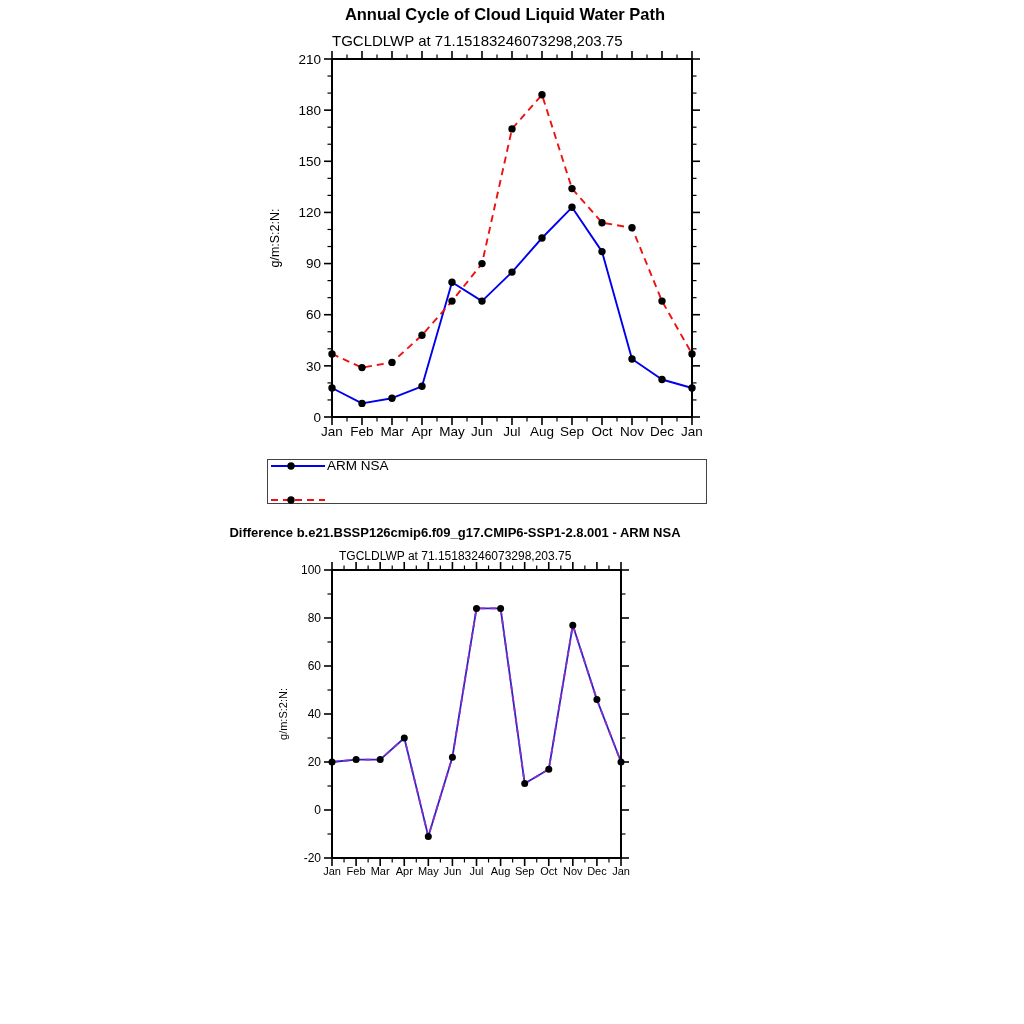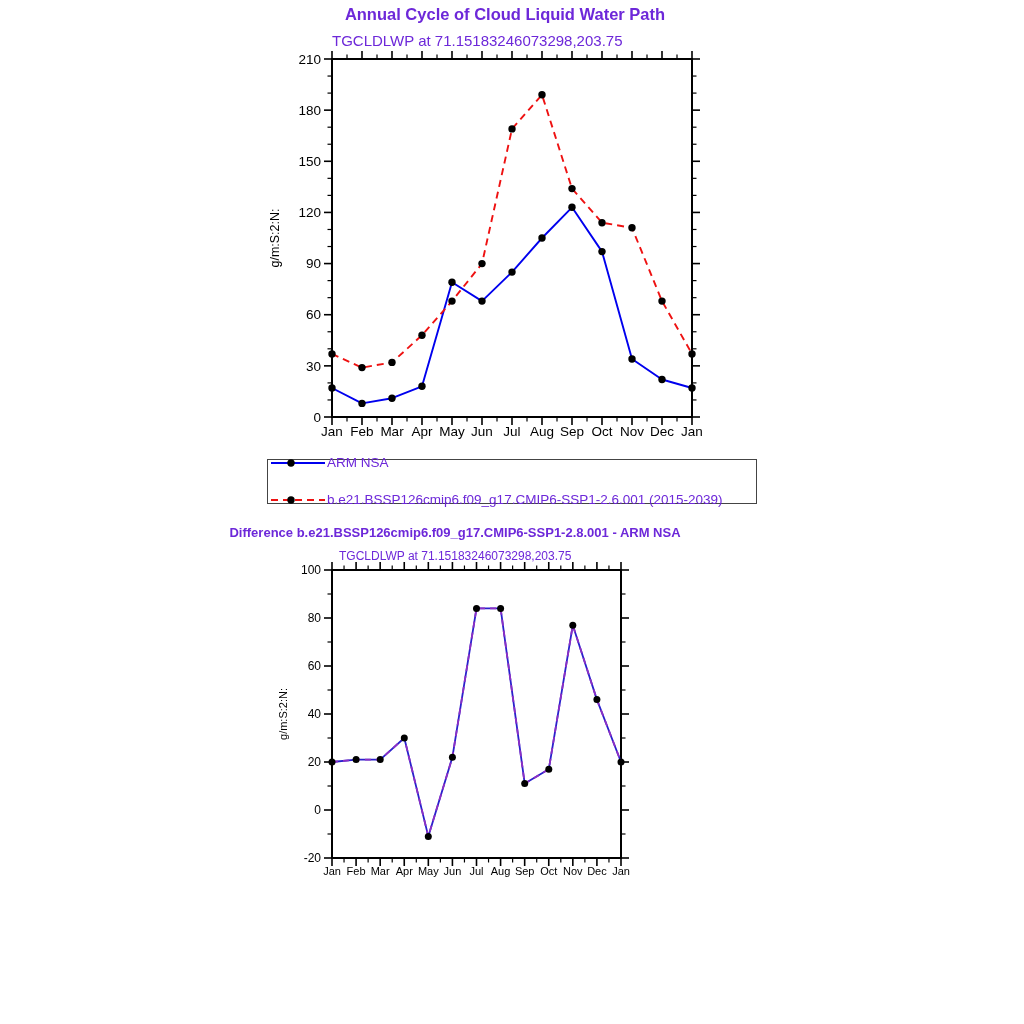--- a/index.html
+++ b/index.html
@@ -1,28 +1,28 @@
 <!DOCTYPE html>
 <html><head>
 <meta charset="utf-8">
 <style>
   html,body{margin:0;padding:0;background:#ffffff;}
   .page{position:relative;width:1024px;height:1024px;background:#ffffff;overflow:hidden;
-        font-family:"Liberation Sans", sans-serif;color:#6d28d9;}
+        font-family:"Liberation Sans", sans-serif;color:#000000;}
   #plot-svg{position:absolute;left:0;top:0;width:1024px;height:1024px;}
   #plot-svg text{font-family:"Liberation Sans", sans-serif;fill:#000;}
   .ylab1{font-size:12.5px;}
   .ylab2{font-size:11px;}
   .title-main{position:absolute;left:150px;width:710px;top:5px;text-align:center;
               font-size:16.5px;font-weight:bold;white-space:nowrap;}
   .subtitle-top{position:absolute;left:332px;top:32px;font-size:15px;white-space:nowrap;}
   .title-diff{position:absolute;left:150px;width:610px;top:525px;text-align:center;
               font-size:13px;font-weight:bold;white-space:nowrap;}
   .subtitle-diff{position:absolute;left:339px;top:549px;font-size:12px;white-space:nowrap;}
-  .legend-box{position:absolute;left:267px;top:459px;width:490px;height:45px;
+  .legend-box{position:absolute;left:267px;top:459px;width:440px;height:45px;
               border:1px solid #444;box-sizing:border-box;background:#fff;
               display:flex;flex-direction:column;justify-content:center;gap:19px;padding-left:2px;}
   .legend-row{display:flex;align-items:center;height:18px;}
   .legend-row svg{flex:0 0 auto;display:block;}
   .legend-label{font-size:13.5px;white-space:nowrap;line-height:18px;}
 </style>
 </head>
 <body>
 
 <div class="page">
@@ -318,17 +318,16 @@
         <line x1="1" y1="6" x2="55" y2="6" stroke-width="1.8" stroke="#0000ee"></line>
         <circle cx="21" cy="6" r="3.7" fill="#000000"></circle>
       </svg>
       <span class="legend-label">ARM NSA</span>
     </div>
     <div class="legend-row">
       <svg width="57" height="12">
         <line x1="1" y1="6" x2="55" y2="6" stroke-width="1.8" stroke-dasharray="7 5" stroke="#ee1111"></line>
         <circle cx="21" cy="6" r="3.7" fill="#000000"></circle>
       </svg>
-      <span class="legend-label">b.e21.BSSP126cmip6.f09_g17.CMIP6-SSP1-2.6.001 (2015-2039)</span>
     </div>
   </div>
 
 </div>
 
 </body></html>

